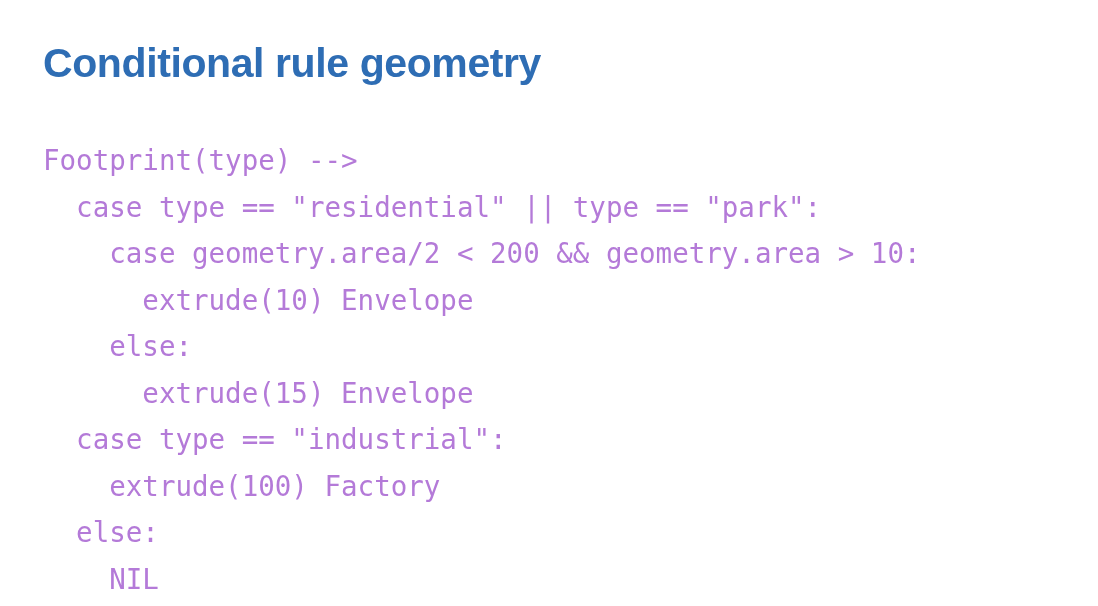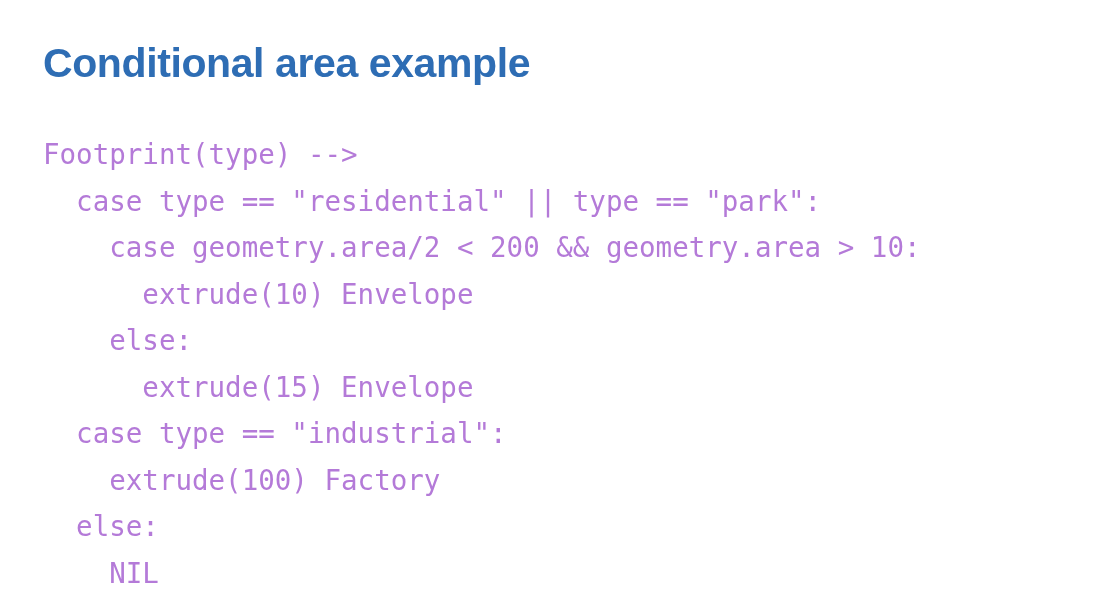--- a/index.html
+++ b/index.html
@@ -33,38 +33,38 @@
     font-weight: bold;
     letter-spacing: -0.4px;
     color: #2E6DB4;
     line-height: 50px;
     white-space: pre;
   }
 
   .code-block {
     position: absolute;
     left: 43px;
-    top: 131px;
+    top: 137px;
     margin: 0;
     padding: 0;
     font-family: "DejaVu Sans Mono", monospace;
     font-size: 27.5px;
     line-height: 46.5px;
     color: #B47AD8;
     white-space: pre;
   }
 
   .code-line {
     display: block;
     white-space: pre;
     min-height: 46.5px;
   }
 </style>
 </head>
 <body>
 
 <div class="slide">
 
-  <h1 class="slide-title">Conditional area example</h1>
+  <h1 class="slide-title">Conditional rule geometry</h1>
 
   <pre class="code-block"><code><span class="code-line">Footprint(type) --&gt;</span><span class="code-line">  case type == "residential" || type == "park":</span><span class="code-line">    case geometry.area/2 &lt; 200 &amp;&amp; geometry.area &gt; 10:</span><span class="code-line">      extrude(10) Envelope</span><span class="code-line">    else:</span><span class="code-line">      extrude(15) Envelope</span><span class="code-line">  case type == "industrial":</span><span class="code-line">    extrude(100) Factory</span><span class="code-line">  else:</span><span class="code-line">    NIL</span></code></pre>
 
 </div>
 
 </body></html>

